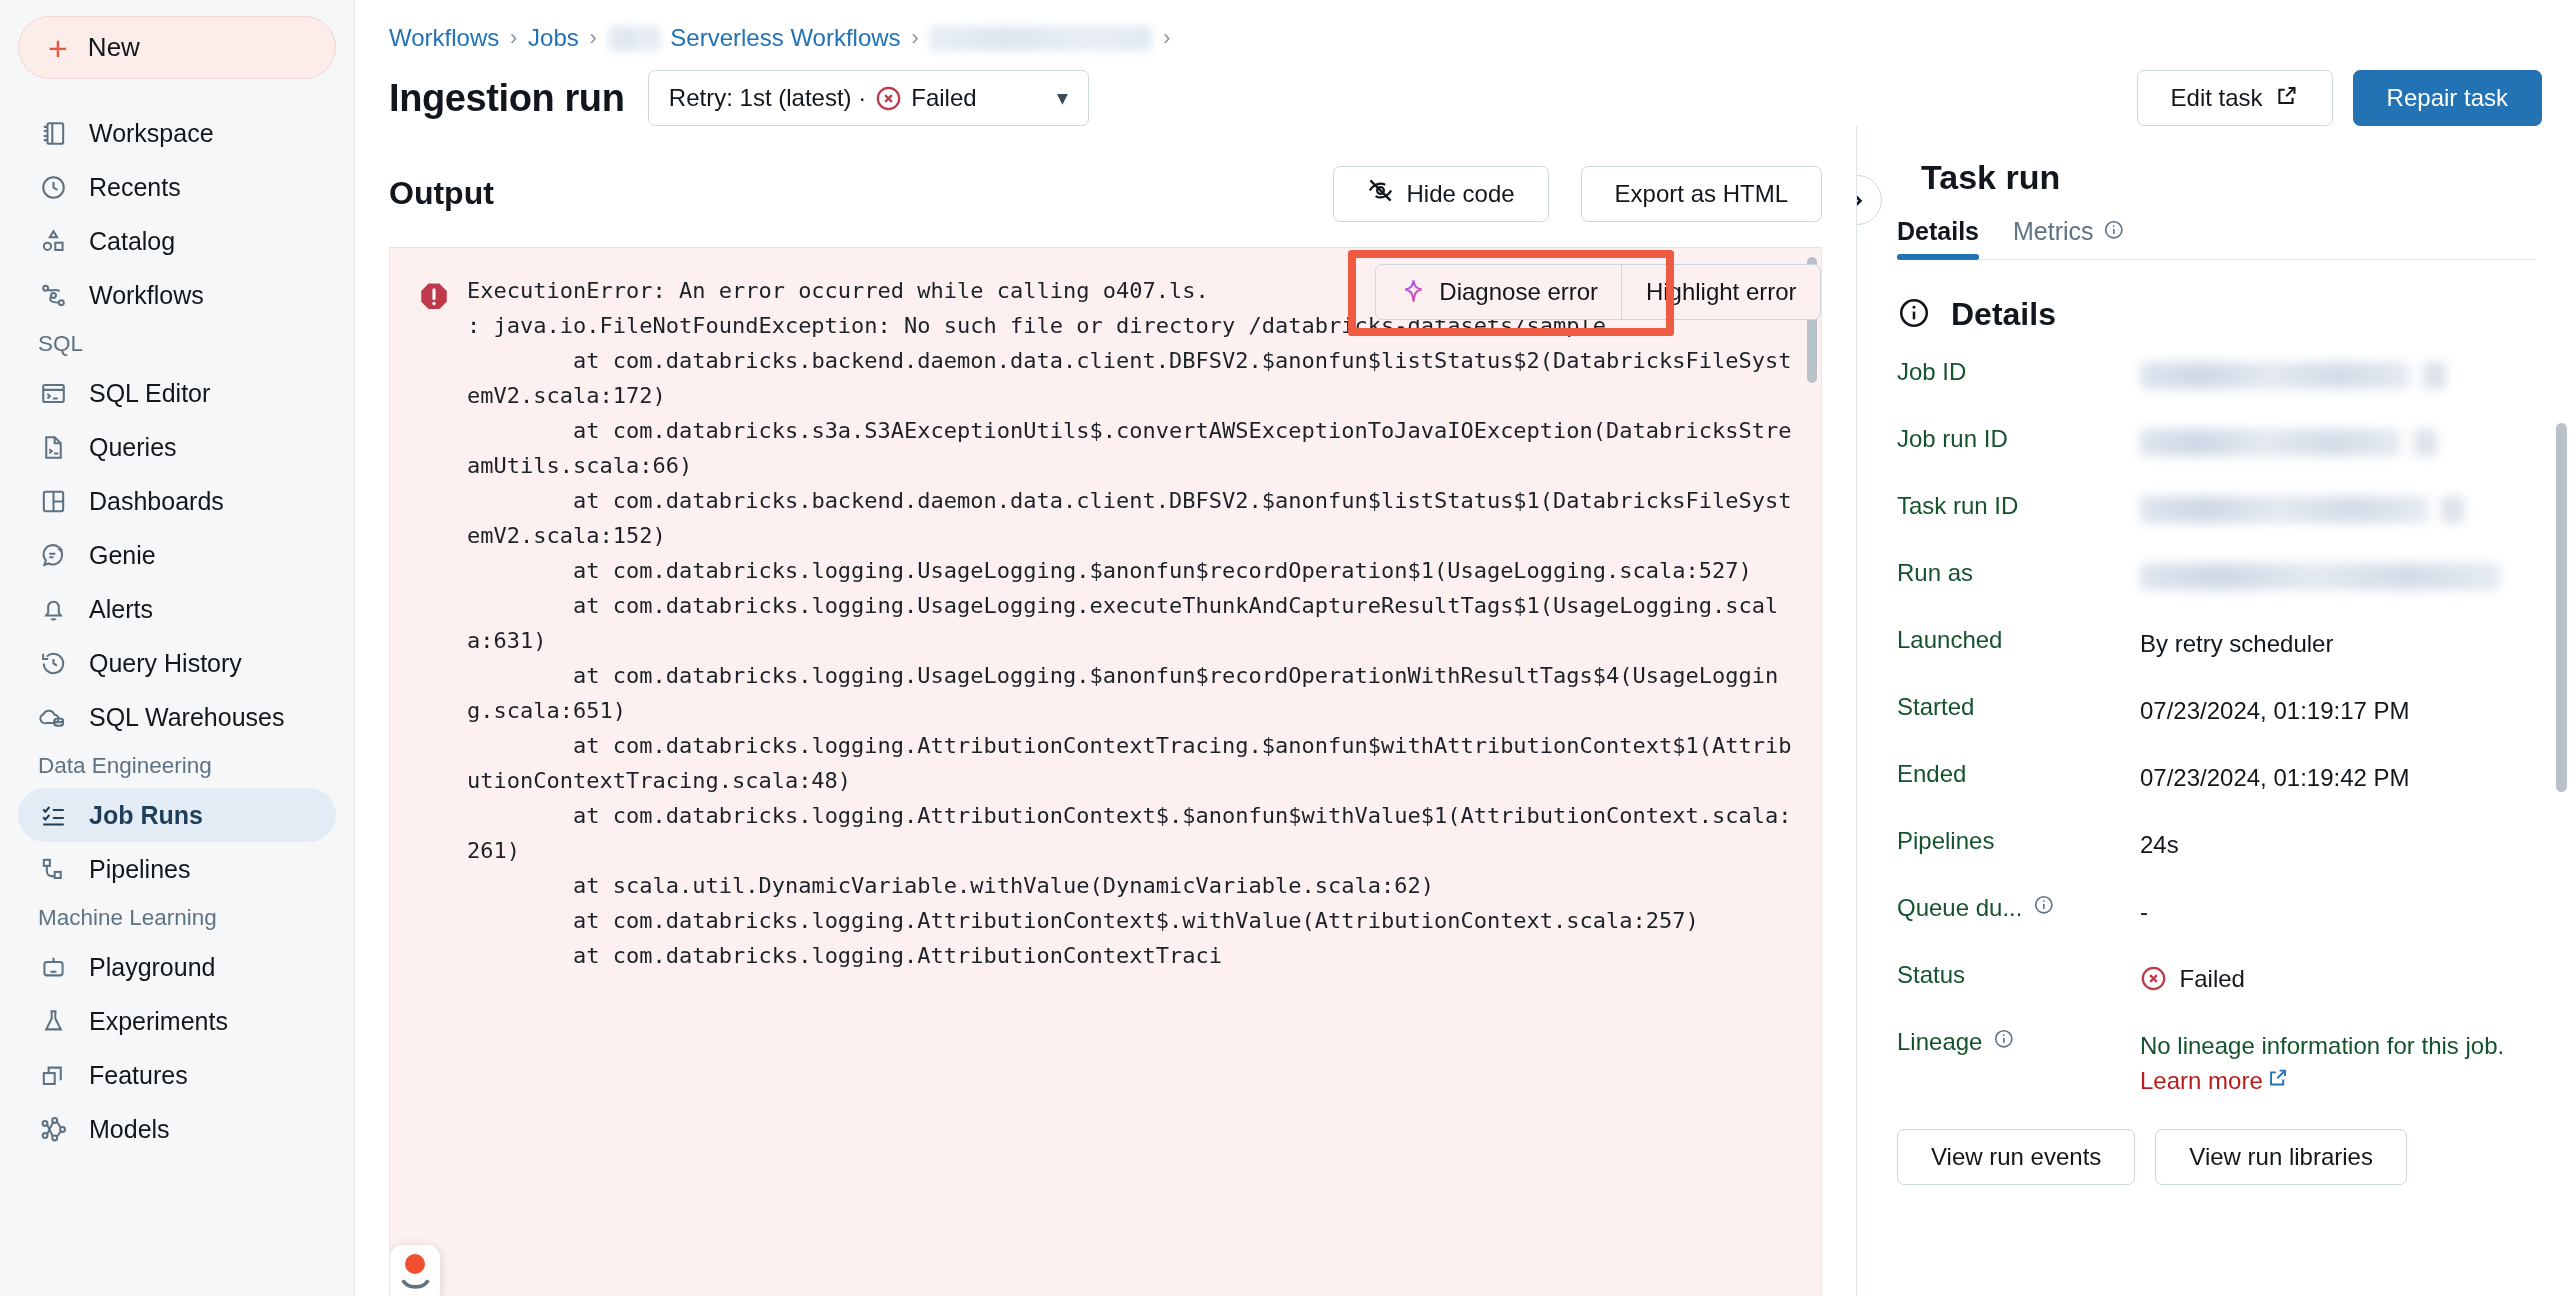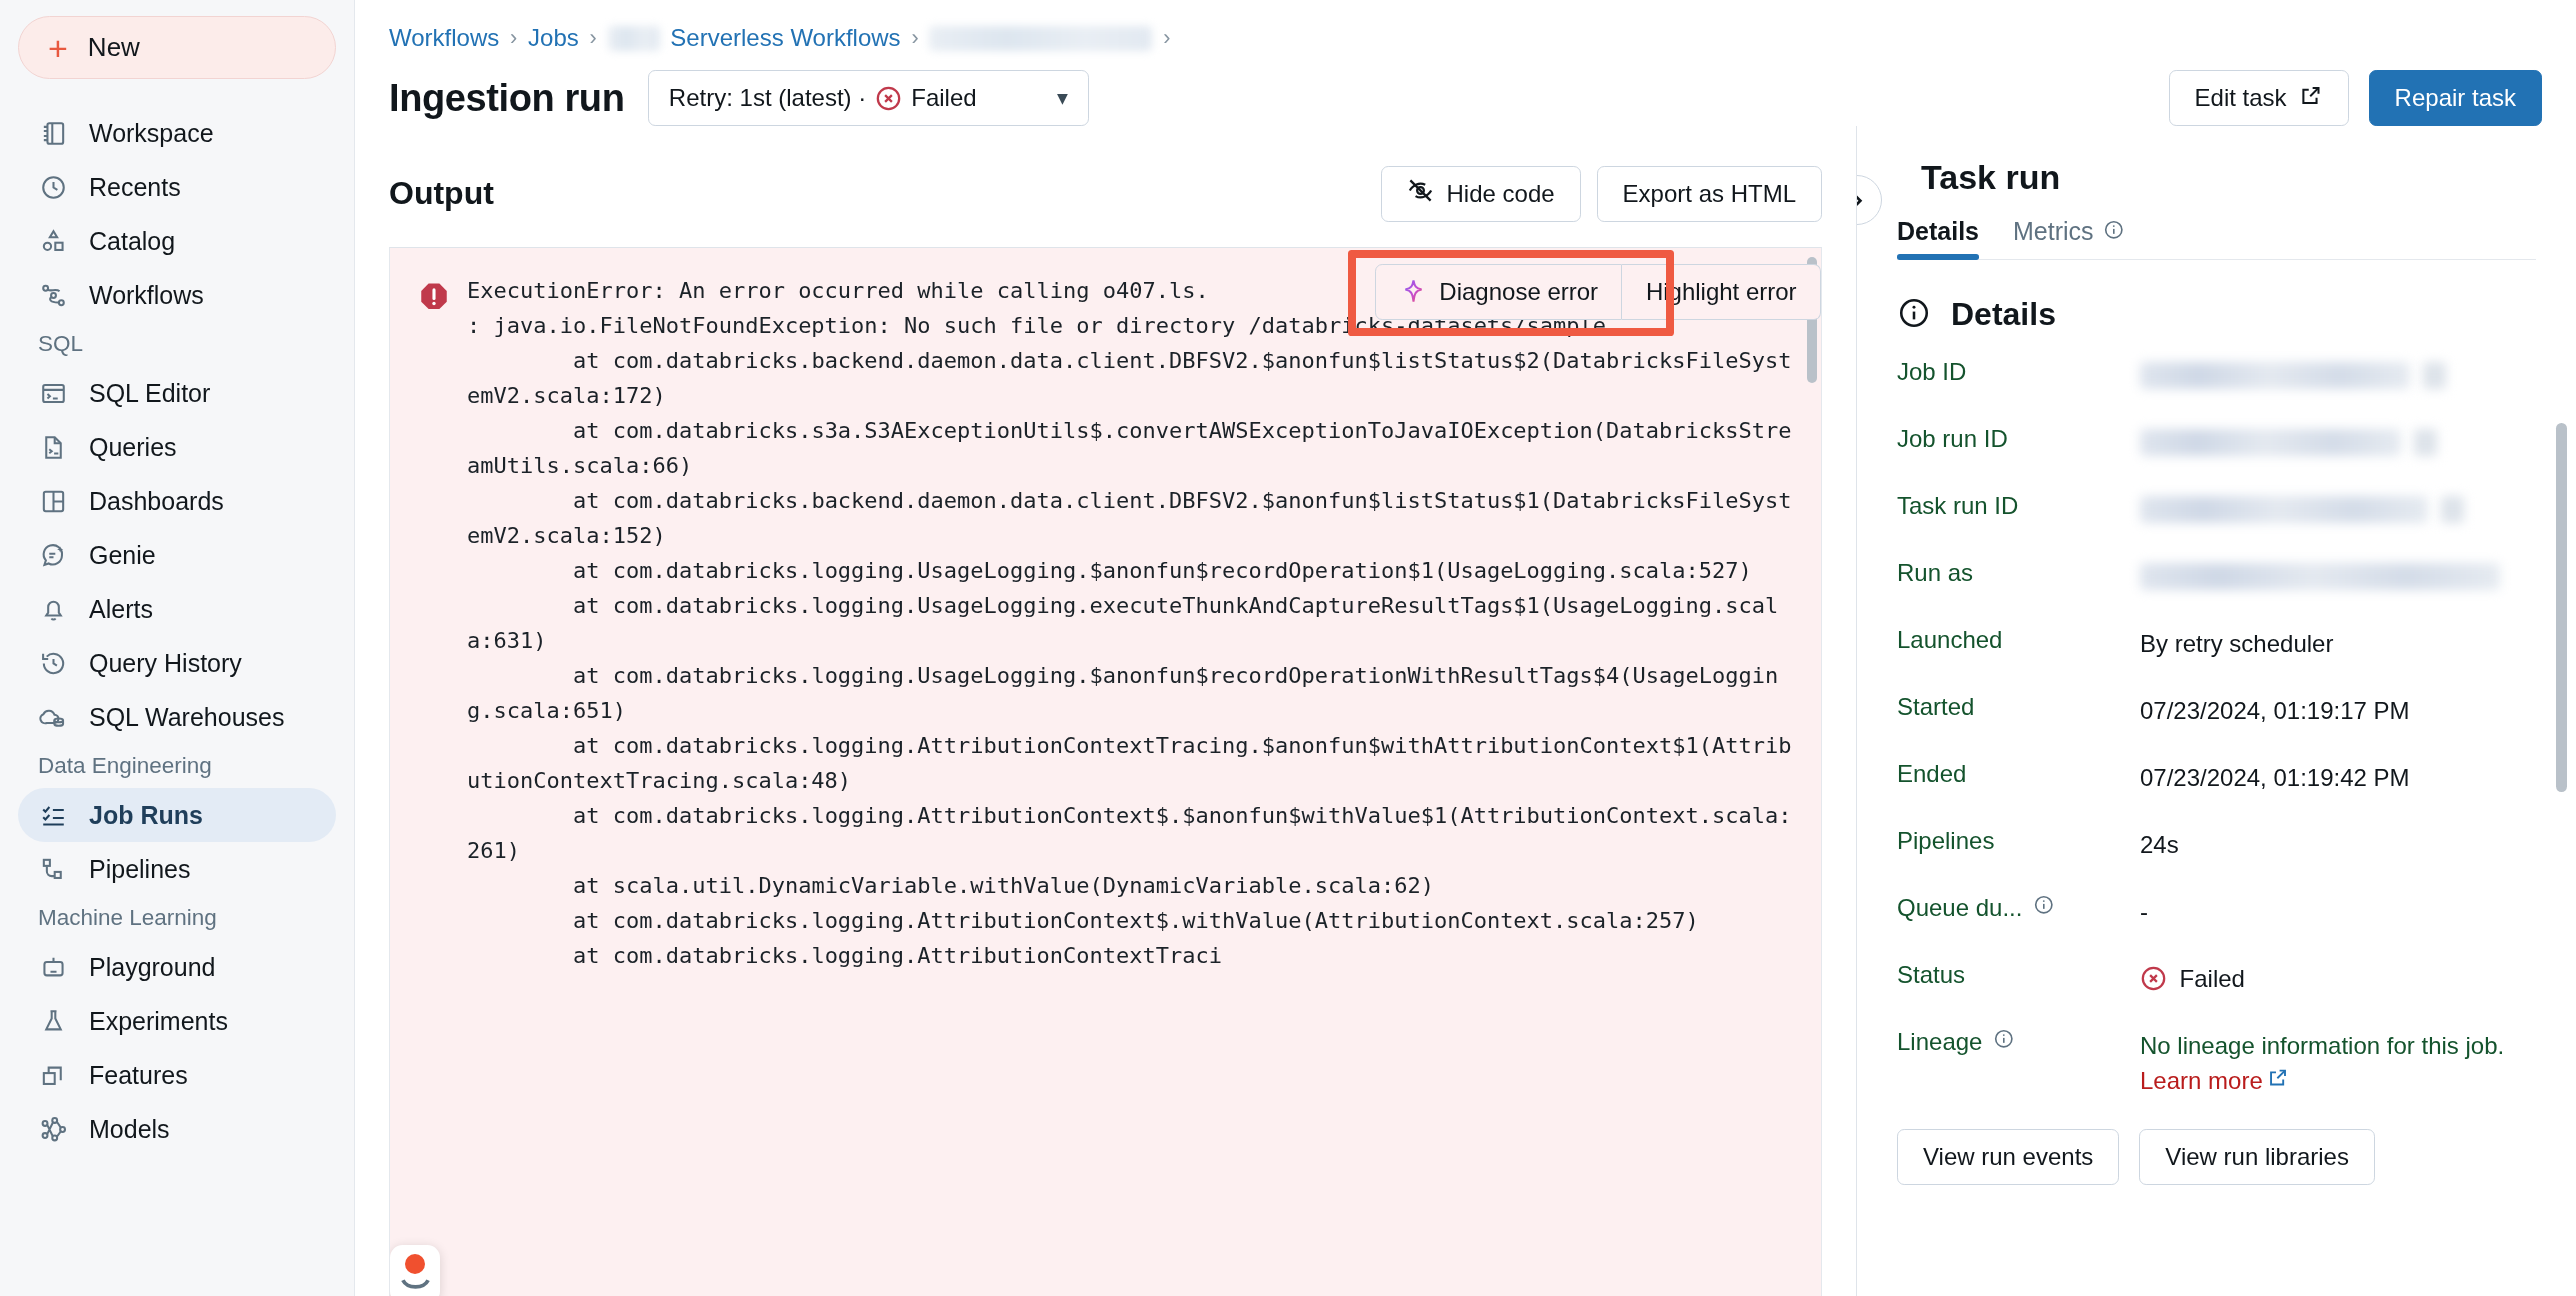--- a/index.html
+++ b/index.html
@@ -70,36 +70,36 @@
   .retry-select .txt { font-size: 24px; color: #11171c; }
   .retry-select .chev { color: #3a4a56; font-size: 21.6px; margin-left: 31px; }
 
   .fail-ico { width: 27px; height: 27px; flex: 0 0 27px; }
   .fail-ico svg { width: 27px; height: 27px; display: block; }
 
   .top-actions { margin-left: auto; display: flex; align-items: center; gap: 20px; }
   .btn {
     display: inline-flex; align-items: center; justify-content: center; gap: 12.6px;
     border: 0.9px solid #cdd6e0; background: #fff; border-radius: 7.2px;
-    height: 56px; padding: 0 25px; font-size: 24px; color: #11171c;
+    height: 56px; padding: 0 33px; font-size: 24px; color: #11171c;
     cursor: pointer; white-space: nowrap;
   }
   .btn.primary { background: #2272b4; border-color: #2272b4; color: #fff; font-weight: 400; }
   .btn .ext svg { width: 23.4px; height: 23.4px; stroke: #11171c; fill: none; stroke-width: 2.1; }
 
   .content { flex: 1; display: flex; min-height: 0; position: relative; }
 
   
   .output-pane {
     flex: 1; min-width: 0; display: flex; flex-direction: column;
     padding: 36px 34px 0 34px; position: relative;
   }
   .output-head { display: flex; align-items: center; height: 63px; }
   .output-title { font-size: 32px; font-weight: 700; color: #11171c; }
-  .output-actions { margin-left: auto; display: flex; gap: 16px; justify-content: center; }
+  .output-actions { margin-left: auto; display: flex; gap: 32px; justify-content: center; }
   .eye-slash svg { width: 27px; height: 27px; stroke: #11171c; fill: none; stroke-width: 2; }
 
   .code-wrap {
     margin-top: 21.6px; flex: 1; min-height: 0;
     border: 0.9px solid #e4e8ed; border-top: 0.9px solid #dfe4ea;
     background: #fdf0f1; position: relative; overflow: hidden;
     border-bottom: none;
   }
   .code-inner { padding: 25px 27px 0 27px; display: flex; gap: 16px; }
   .err-badge { flex: 0 0 34px; margin-top: 7.2px; }

